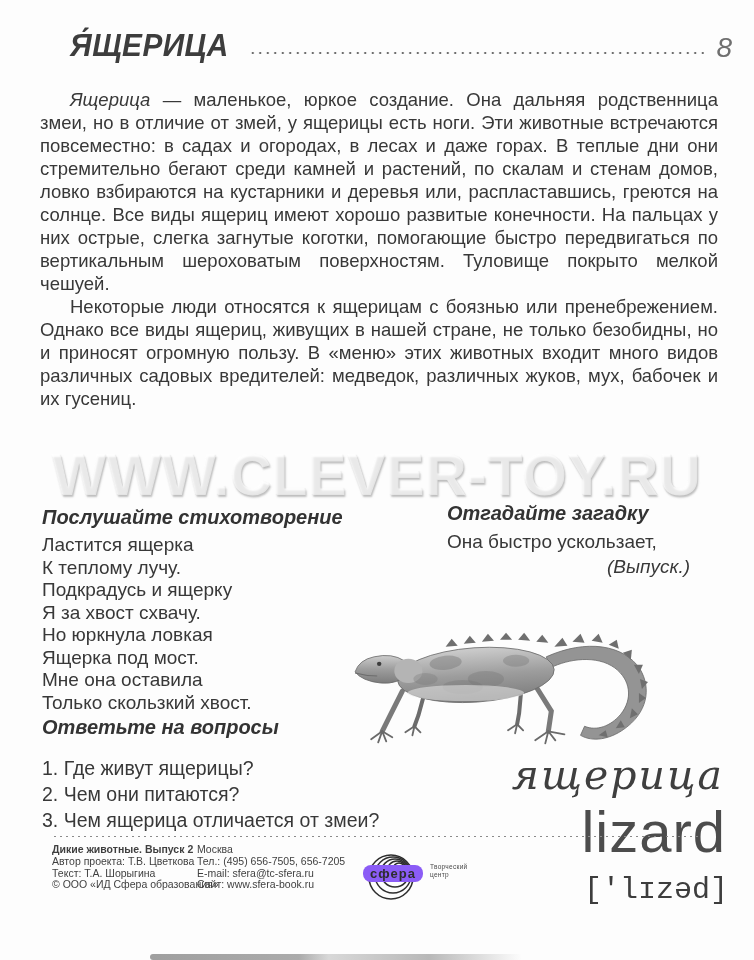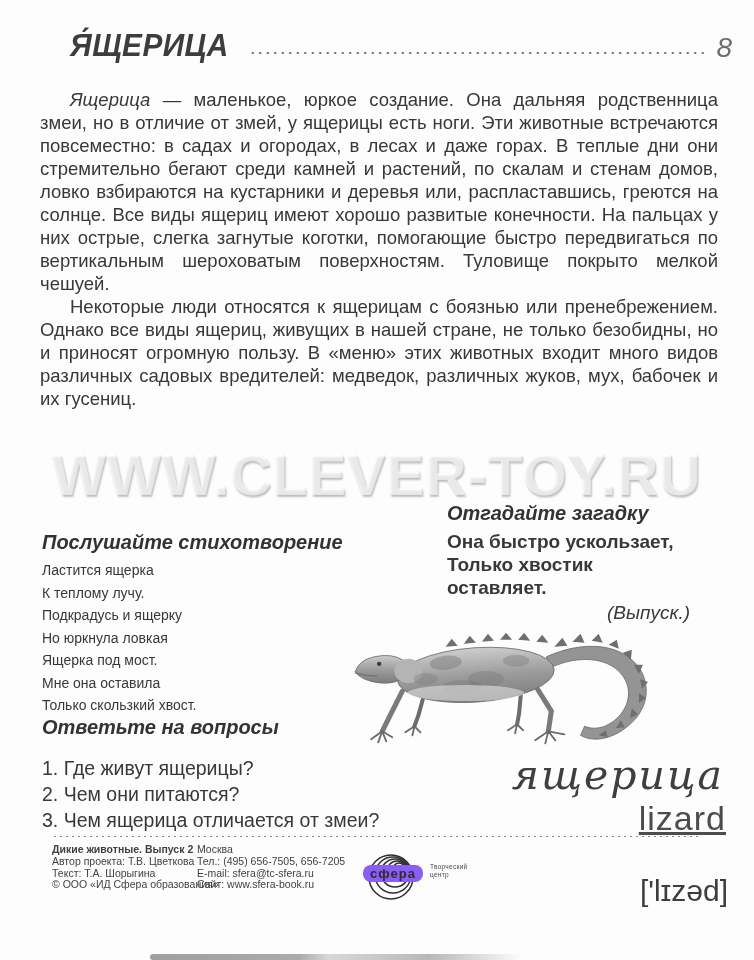--- a/index.html
+++ b/index.html
@@ -32,47 +32,47 @@
   .watermark{
     position:absolute;left:0;right:0;top:447px;text-align:center;z-index:6;
     font-family:Liberation Sans, sans-serif;font-weight:bold;font-size:57px;line-height:1;
     letter-spacing:1px;color:rgba(255,255,255,.66);
     text-shadow:1px 2px 2px rgba(150,150,150,.6),-1px -1px 1px rgba(255,255,255,.95),0 0 1px rgba(160,160,160,.45);
     pointer-events:none;white-space:nowrap;
   }
   
   .sec-heading{font-size:20px;font-weight:bold;font-style:italic;color:#333;}
   
-  .poem{position:absolute;left:42px;top:531px;width:330px;}
+  .poem{position:absolute;left:42px;top:506px;width:330px;}
   .poem .sec-heading{margin-bottom:5px;}
-  .poem-line{font-size:14px;line-height:22.5px;color:#383838;}
+  .poem-line{font-size:19px;line-height:22.5px;color:#383838;}
   
   .riddle{position:absolute;left:447px;top:502px;width:243px;}
   .riddle .sec-heading{margin-bottom:5px;}
-  .riddle-line{font-size:19px;line-height:23px;color:#383838;font-weight:bold;}
+  .riddle-line{font-size:19px;line-height:23px;color:#383838;}
   .riddle-answer{font-size:19px;line-height:23px;font-style:italic;text-align:right;margin-top:2px;color:#383838;}
   
   .questions{position:absolute;left:42px;top:716px;width:400px;}
   .questions .sec-heading{margin-bottom:16px;}
   .question-item{font-size:19.5px;line-height:26px;color:#383838;}
   
   .lizard{position:absolute;left:350px;top:626px;width:302px;height:124px;}
   
   .vocab-cursive{
     position:absolute;right:30px;top:753px;
     font-family:"DejaVu Serif",serif;font-style:italic;font-size:41px;line-height:1.1;
     letter-spacing:2px;color:#3f3f3f;
   }
   .vocab-english{
     position:absolute;right:28px;top:800px;
-    font-size:34px;line-height:1.1;letter-spacing:1px;color:#4c4c4c;text-decoration:underline;
+    font-size:58px;line-height:1.1;letter-spacing:1px;color:#4c4c4c;
   }
   .vocab-transcription{
     position:absolute;right:26px;top:874px;
-    font-family:Liberation Sans, sans-serif;font-size:30px;line-height:1.1;color:#3d3d3d;
+    font-family:Liberation Mono, monospace;font-size:30px;line-height:1.1;color:#3d3d3d;
   }
   
   .footer-rule{
     position:absolute;left:52px;top:834px;width:646px;height:5px;
     background-image:radial-gradient(circle,#8a8a8a 1px,rgba(0,0,0,0) 1.1px);
     background-size:6px 5px;background-repeat:repeat-x;background-position:0 50%;
   }
   .footer-col{position:absolute;top:844px;font-size:10.5px;line-height:11.8px;color:#3f3f3f;}
   .footer-col .b{font-weight:bold;}
   .footer-col1{left:52px;}
@@ -109,30 +109,30 @@
     <p>Некоторые люди относятся к ящерицам с боязнью или пренебреже­нием. Однако все виды ящериц, живущих в нашей стране, не только безобидны, но и приносят огромную пользу. В «меню» этих животных входит много видов различных садовых вредителей: медведок, различ­ных жуков, мух, бабочек и их гусениц.</p>
   </div>
 
   <div class="watermark">WWW.CLEVER-TOY.RU</div>
 
   <div class="poem">
     <div class="sec-heading">Послушайте стихотворение</div>
     <div class="poem-line">Ластится ящерка</div>
     <div class="poem-line">К теплому лучу.</div>
     <div class="poem-line">Подкрадусь и ящерку</div>
+    <div class="poem-line">Я за хвост схвачу.</div>
     <div class="poem-line">Но юркнула ловкая</div>
     <div class="poem-line">Ящерка под мост.</div>
     <div class="poem-line">Мне она оставила</div>
     <div class="poem-line">Только скользкий хвост.</div>
   </div>
 
   <div class="riddle">
     <div class="sec-heading">Отгадайте загадку</div>
     <div class="riddle-line">Она быстро ускользает,</div>
-    <div class="riddle-line">Только хвостик оставляет.</div>
     <div class="riddle-answer">(Выпуск.)</div>
   </div>
 
   <svg class="lizard" viewBox="0 0 300 122" aria-hidden="true">
     <defs>
       <linearGradient id="lg" x1="0" y1="0" x2="0" y2="1">
         <stop offset="0" stop-color="#cdcdcd"></stop>
         <stop offset="0.5" stop-color="#9d9d9d"></stop>
         <stop offset="1" stop-color="#7c7c7c"></stop>
       </linearGradient>

